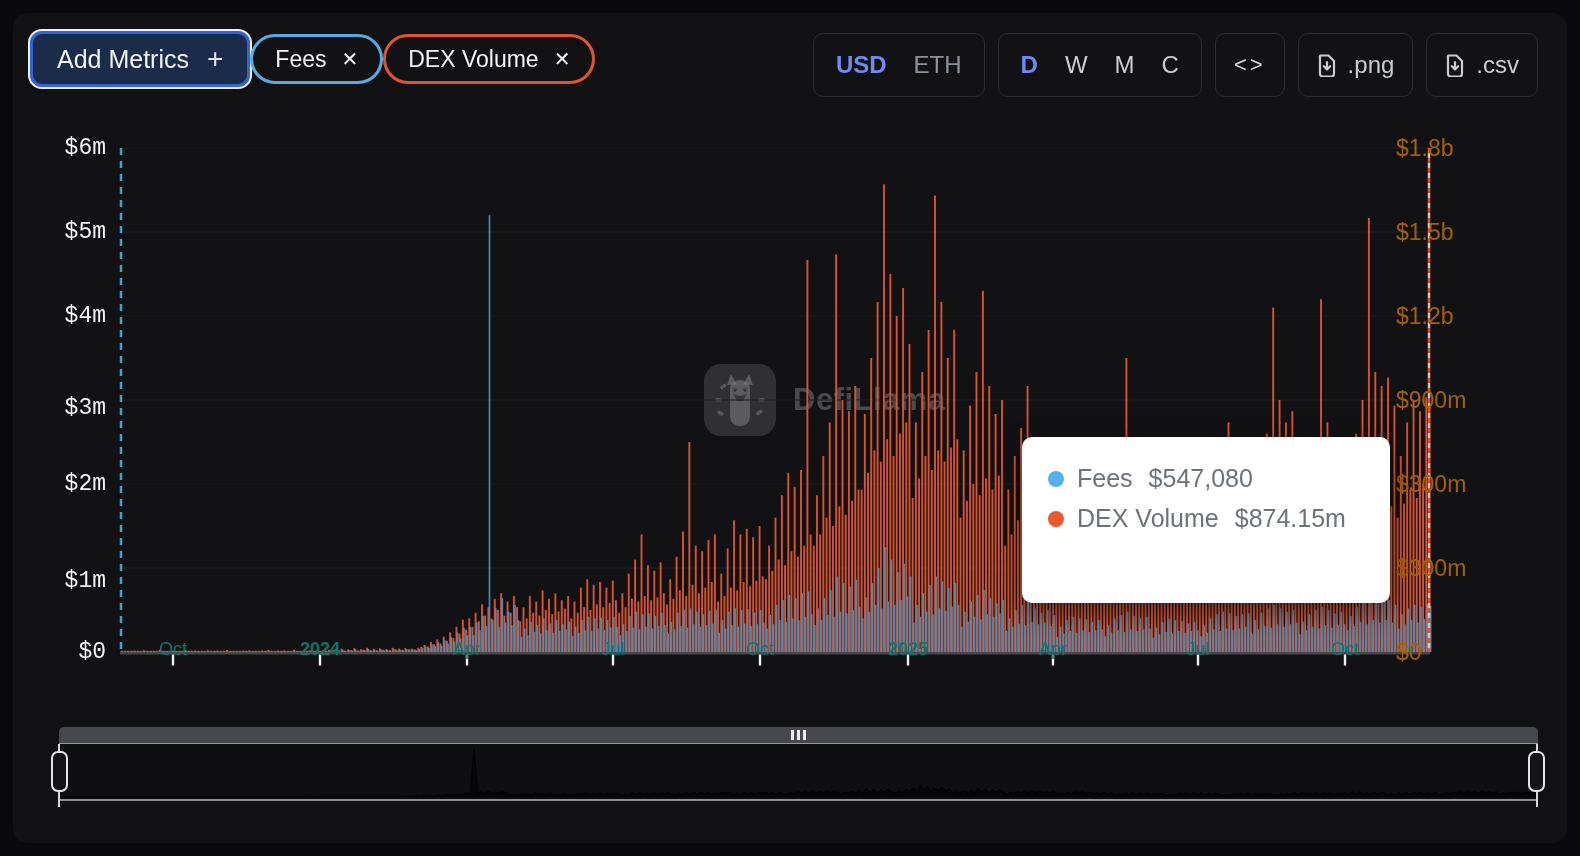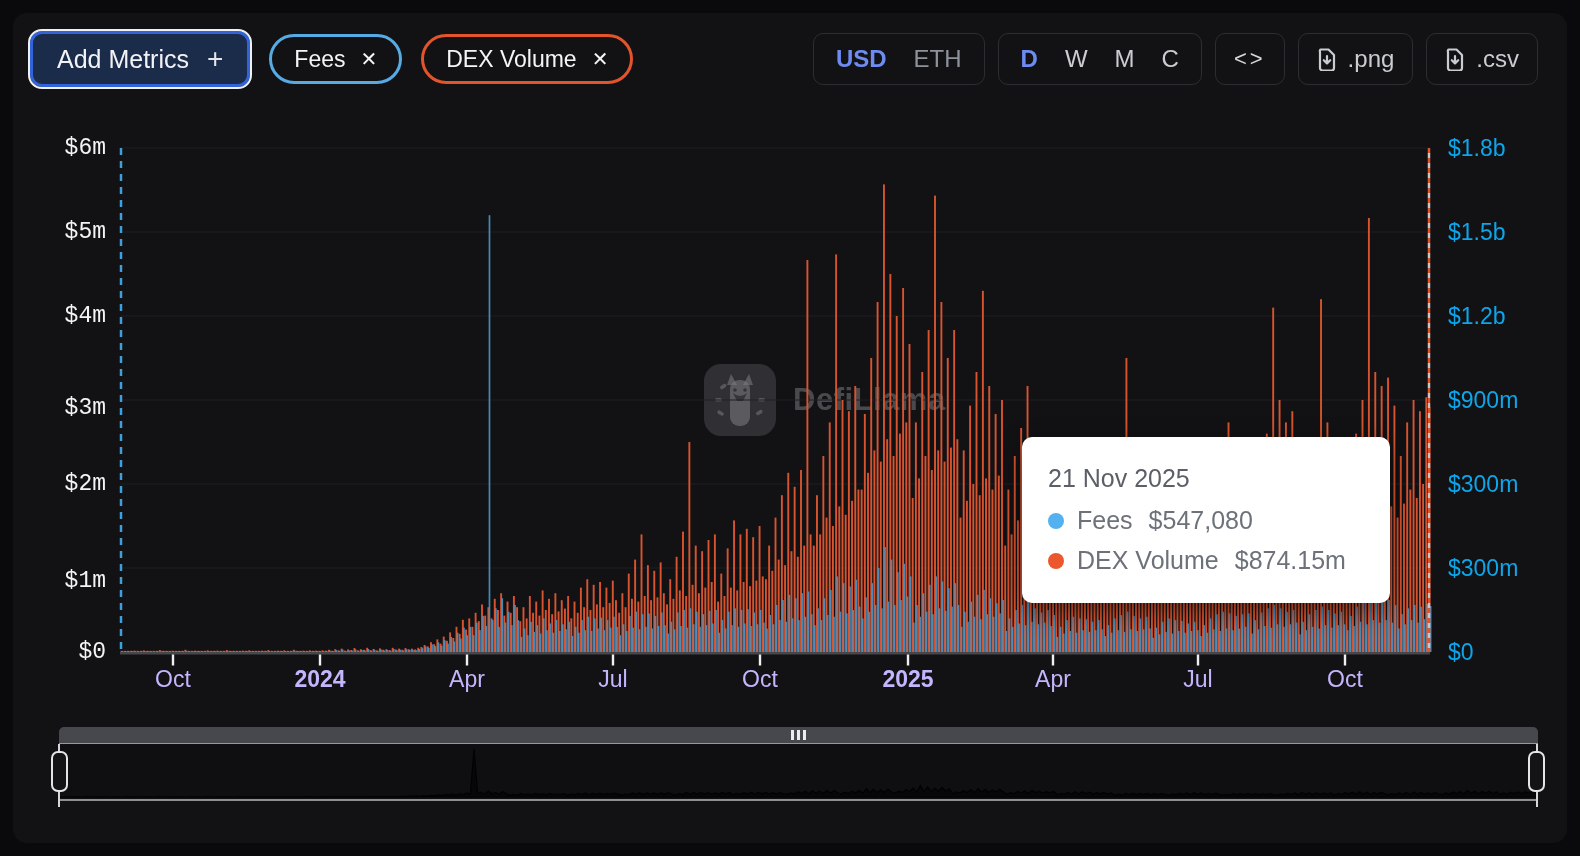--- a/index.html
+++ b/index.html
@@ -6,45 +6,45 @@
   body{
     width:1580px;height:856px;position:relative;overflow:hidden;
     background:#0a0a0c;color:#eee;
     font-family:"Liberation Sans",sans-serif;
     -webkit-font-smoothing:antialiased;
   }
   .card{position:absolute;left:13px;top:13px;width:1554px;height:830px;
     background:#121215;border-radius:14px;z-index:0;}
 
   
-  #controls-left{position:absolute;left:30px;top:31px;display:flex;align-items:center;gap:19px;z-index:6;}
+  #controls-left{position:absolute;left:30px;top:31px;display:flex;align-items:center;z-index:6;}
   .add-metrics{display:flex;align-items:center;gap:18px;height:50px;padding:0 24px;
     background:#1b2b4a;border:3px solid #3263d8;outline:2.5px solid #eef1f6;
     border-radius:12px;color:#f2f3f5;font-size:25px;cursor:pointer;}
   .add-metrics .plus{font-size:28px;color:#e3e7ec;}
   .chip{display:flex;align-items:center;gap:15px;height:44px;padding:0 22px;
     border:3px solid #888;border-radius:26px;font-size:23px;color:#f4f5f6;
     background:transparent;cursor:pointer;}
   .chip .x{font-size:20px;color:#f4f5f6;}
 
   #controls-right{position:absolute;right:42px;top:33px;display:flex;gap:13px;
-    align-items:stretch;height:52px;z-index:6;}
+    align-items:stretch;height:64px;z-index:6;}
   .ctl{display:flex;align-items:center;border:1.5px solid #2c2d33;border-radius:10px;
     font-size:24px;color:#c9ccd1;background:transparent;box-sizing:border-box;}
   .seg{padding:0 22px;gap:27px;}
   .opt{cursor:pointer;color:#c9ccd1;}
   .opt.dim{color:#8e939b;}
   .opt.active{color:#6e8bf2;font-weight:700;}
   .icon-btn{padding:0 18px;gap:11px;cursor:pointer;}
   .codeglyph{font-size:22px;letter-spacing:3px;color:#d4d6da;}
 
   
   .yl{position:absolute;left:34px;width:72px;text-align:right;font-size:23px;color:#f2f3f4;z-index:3;font-family:Liberation Mono, monospace;}
-  .yr{position:absolute;left:1448px;font-size:23px;color:#0ea5e9;z-index:3;}
-  .xl{position:absolute;top:666px;font-size:23px;color:#c4b5fd;transform:translateX(-50%);z-index:3;}
+  .yr{position:absolute;left:1396px;font-size:23px;color:#a16207;z-index:3;}
+  .xl{position:absolute;top:639px;font-size:18px;color:#0f766e;transform:translateX(-50%);z-index:3;}
   .xl.year{font-weight:700;}
 
   
   #watermark{position:absolute;left:703px;top:363px;display:flex;align-items:center;gap:16px;z-index:1;}
   #watermark .wm-text{font-size:31px;font-weight:700;color:#77777d;opacity:.55;letter-spacing:.5px;}
 
   
   #plot{position:absolute;left:0;top:0;z-index:2;pointer-events:none;}
 
   
@@ -1000,21 +1000,20 @@
   <div class="ctl icon-btn">
     <svg width="20" height="23" viewBox="0 0 20 23">
       <path d="M3.5 1.5 h8 l5.5 5.5 v13 a2.5 2.5 0 0 1 -2.5 2.5 h-9 a2.5 2.5 0 0 1 -2.5 -2.5 v-16 a2.5 2.5 0 0 1 0.5 -2.5 z" fill="none" stroke="#c9ccd1" stroke-width="2.2" stroke-linejoin="round"></path>
       <path d="M10 8 v7 M6.8 12.2 l3.2 3.2 l3.2 -3.2" fill="none" stroke="#c9ccd1" stroke-width="2.2" stroke-linecap="round" stroke-linejoin="round"></path>
     </svg>
     <span>.csv</span>
   </div>
 </div>
 
 <div class="tooltip">
-  <div class="tt-date">21 Nov 2025</div>
   <div class="tt-row">
     <span class="dot" id="dot-fees" style="background: rgb(84, 177, 240);"></span>
     <span>Fees</span>
     <span class="tt-val">$547,080</span>
   </div>
   <div class="tt-row">
     <span class="dot" id="dot-dex" style="background: rgb(236, 88, 46);"></span>
     <span>DEX Volume</span>
     <span class="tt-val">$874.15m</span>
   </div>

